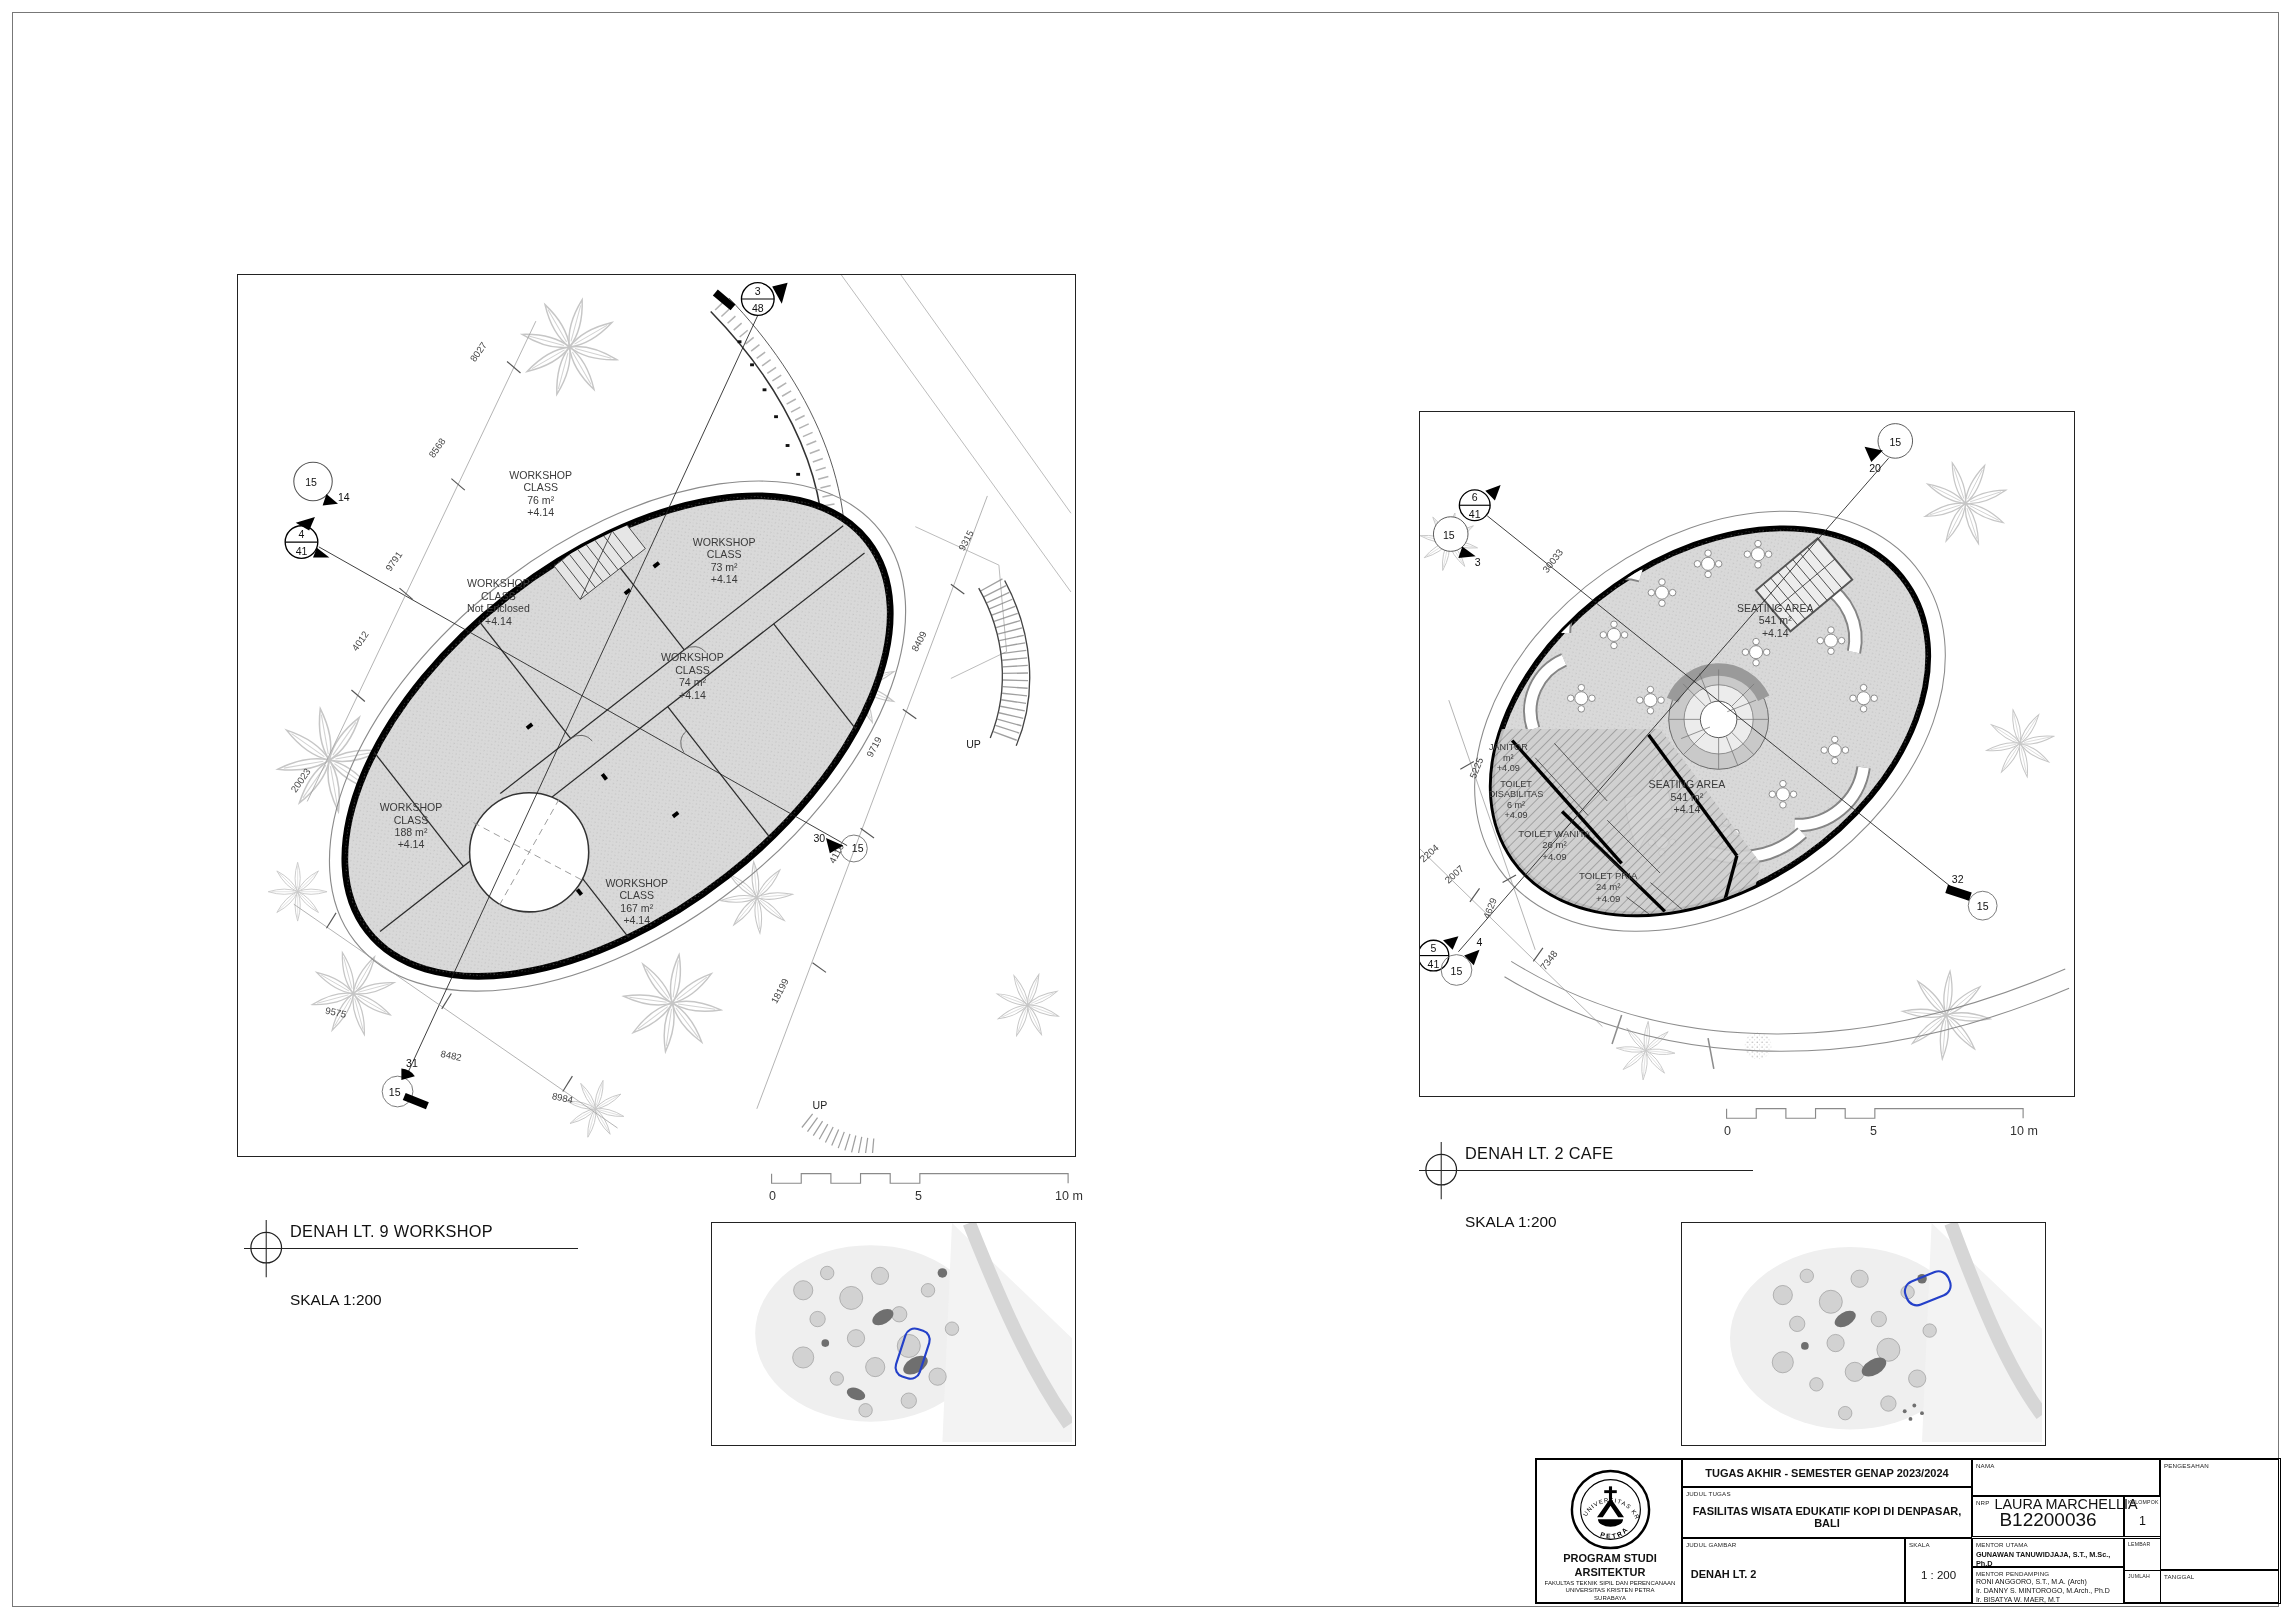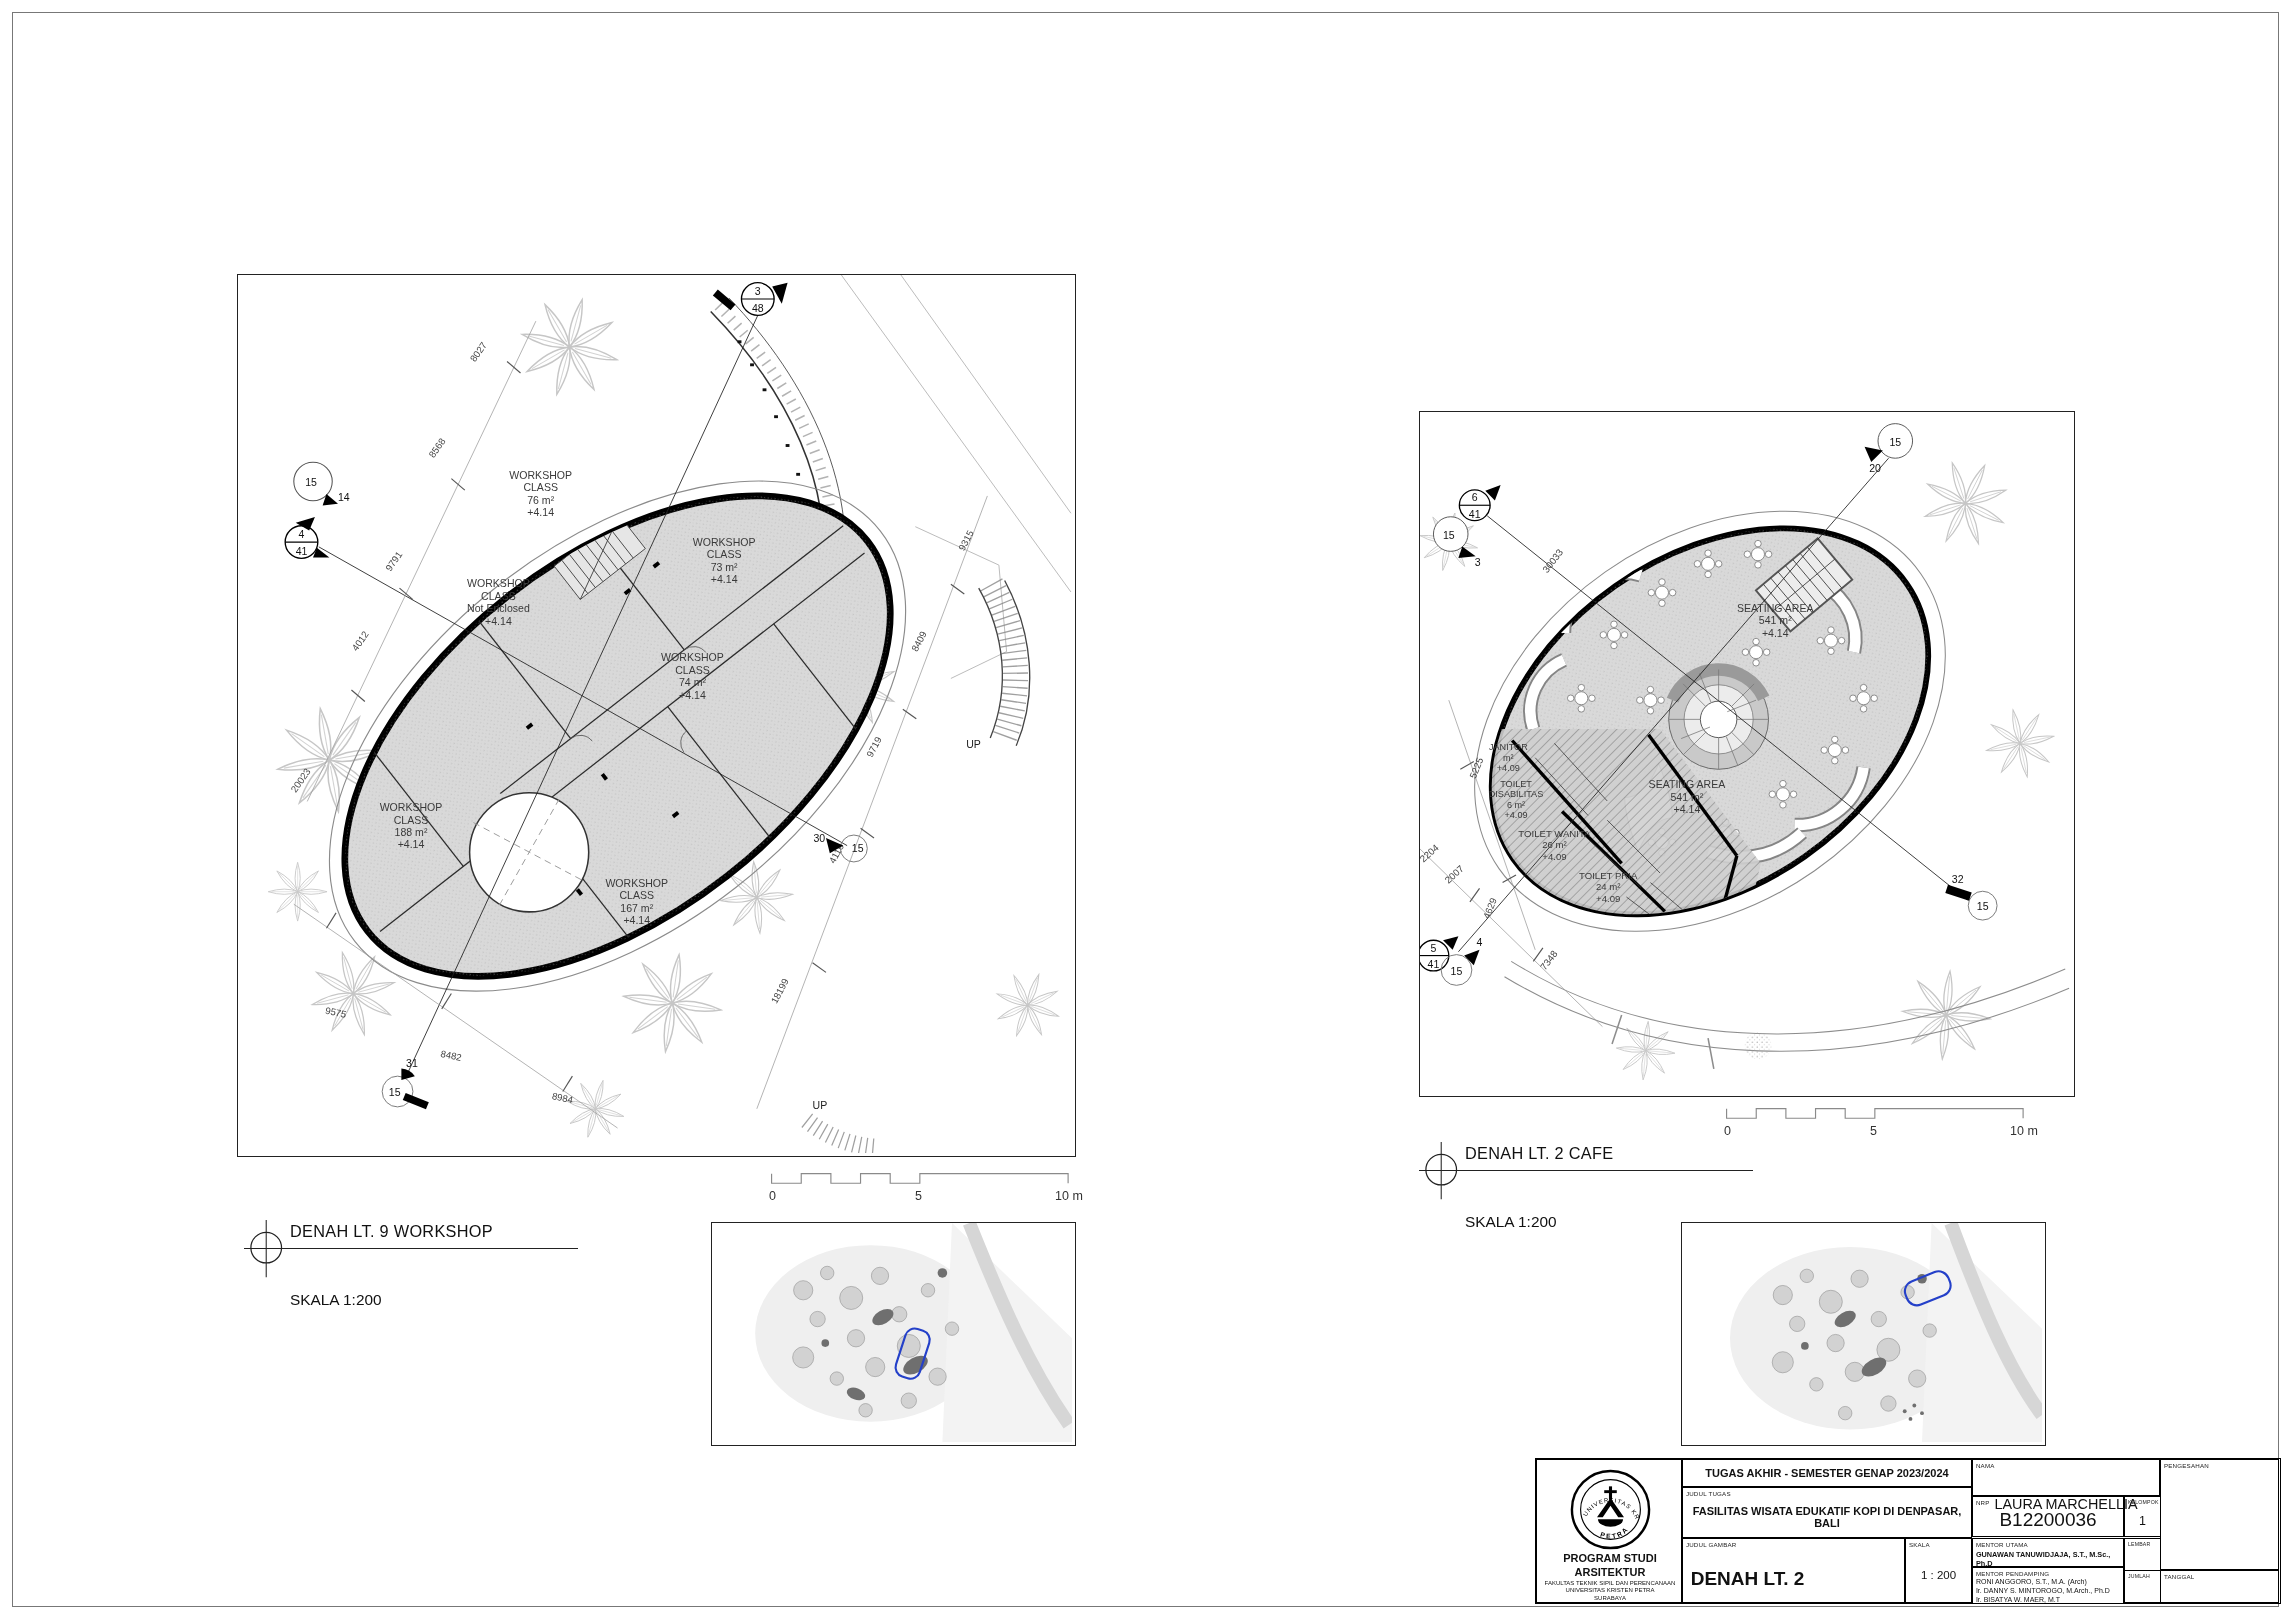--- a/index.html
+++ b/index.html
@@ -645,21 +645,21 @@
 
     <div class="cell ctext" style="left:146px;top:0;width:290px;height:28px;font-size:11px;font-weight:bold;">TUGAS AKHIR - SEMESTER GENAP 2023/2024</div>
 
     <div class="cell" style="left:146px;top:28px;width:290px;height:51px;">
       <div class="lab">JUDUL TUGAS</div>
       <div class="ctext" style="position:absolute;left:0;top:10px;width:100%;height:38px;font-size:11px;font-weight:bold;">FASILITAS WISATA EDUKATIF KOPI DI DENPASAR, BALI</div>
     </div>
 
     <div class="cell" style="left:146px;top:79px;width:223px;height:65px;">
       <div class="lab">JUDUL GAMBAR</div>
-      <div style="position:absolute;left:7.7px;top:29px;font-size:19px;font-weight:bold;">DENAH LT. 2</div>
+      <div style="position:absolute;left:7.7px;top:29px;font-size:11px;font-weight:bold;">DENAH LT. 2</div>
     </div>
 
     <div class="cell" style="left:369px;top:79px;width:67px;height:65px;padding-left:45px;">
       <div class="lab">SKALA</div>
       <div class="ctext" style="position:absolute;left:0;top:21px;width:100%;height:29px;font-size:11.5px;">1 : 200</div>
     </div>
 
     <div class="cell" style="left:436px;top:0;width:188px;height:37px;">
       <div class="lab">NAMA</div>
       <div class="ctext" style="position:absolute;left:0;top:5.8px;width:100%;height:29px;font-size:14.4px;margin-top:24px;">LAURA MARCHELLIA</div>

